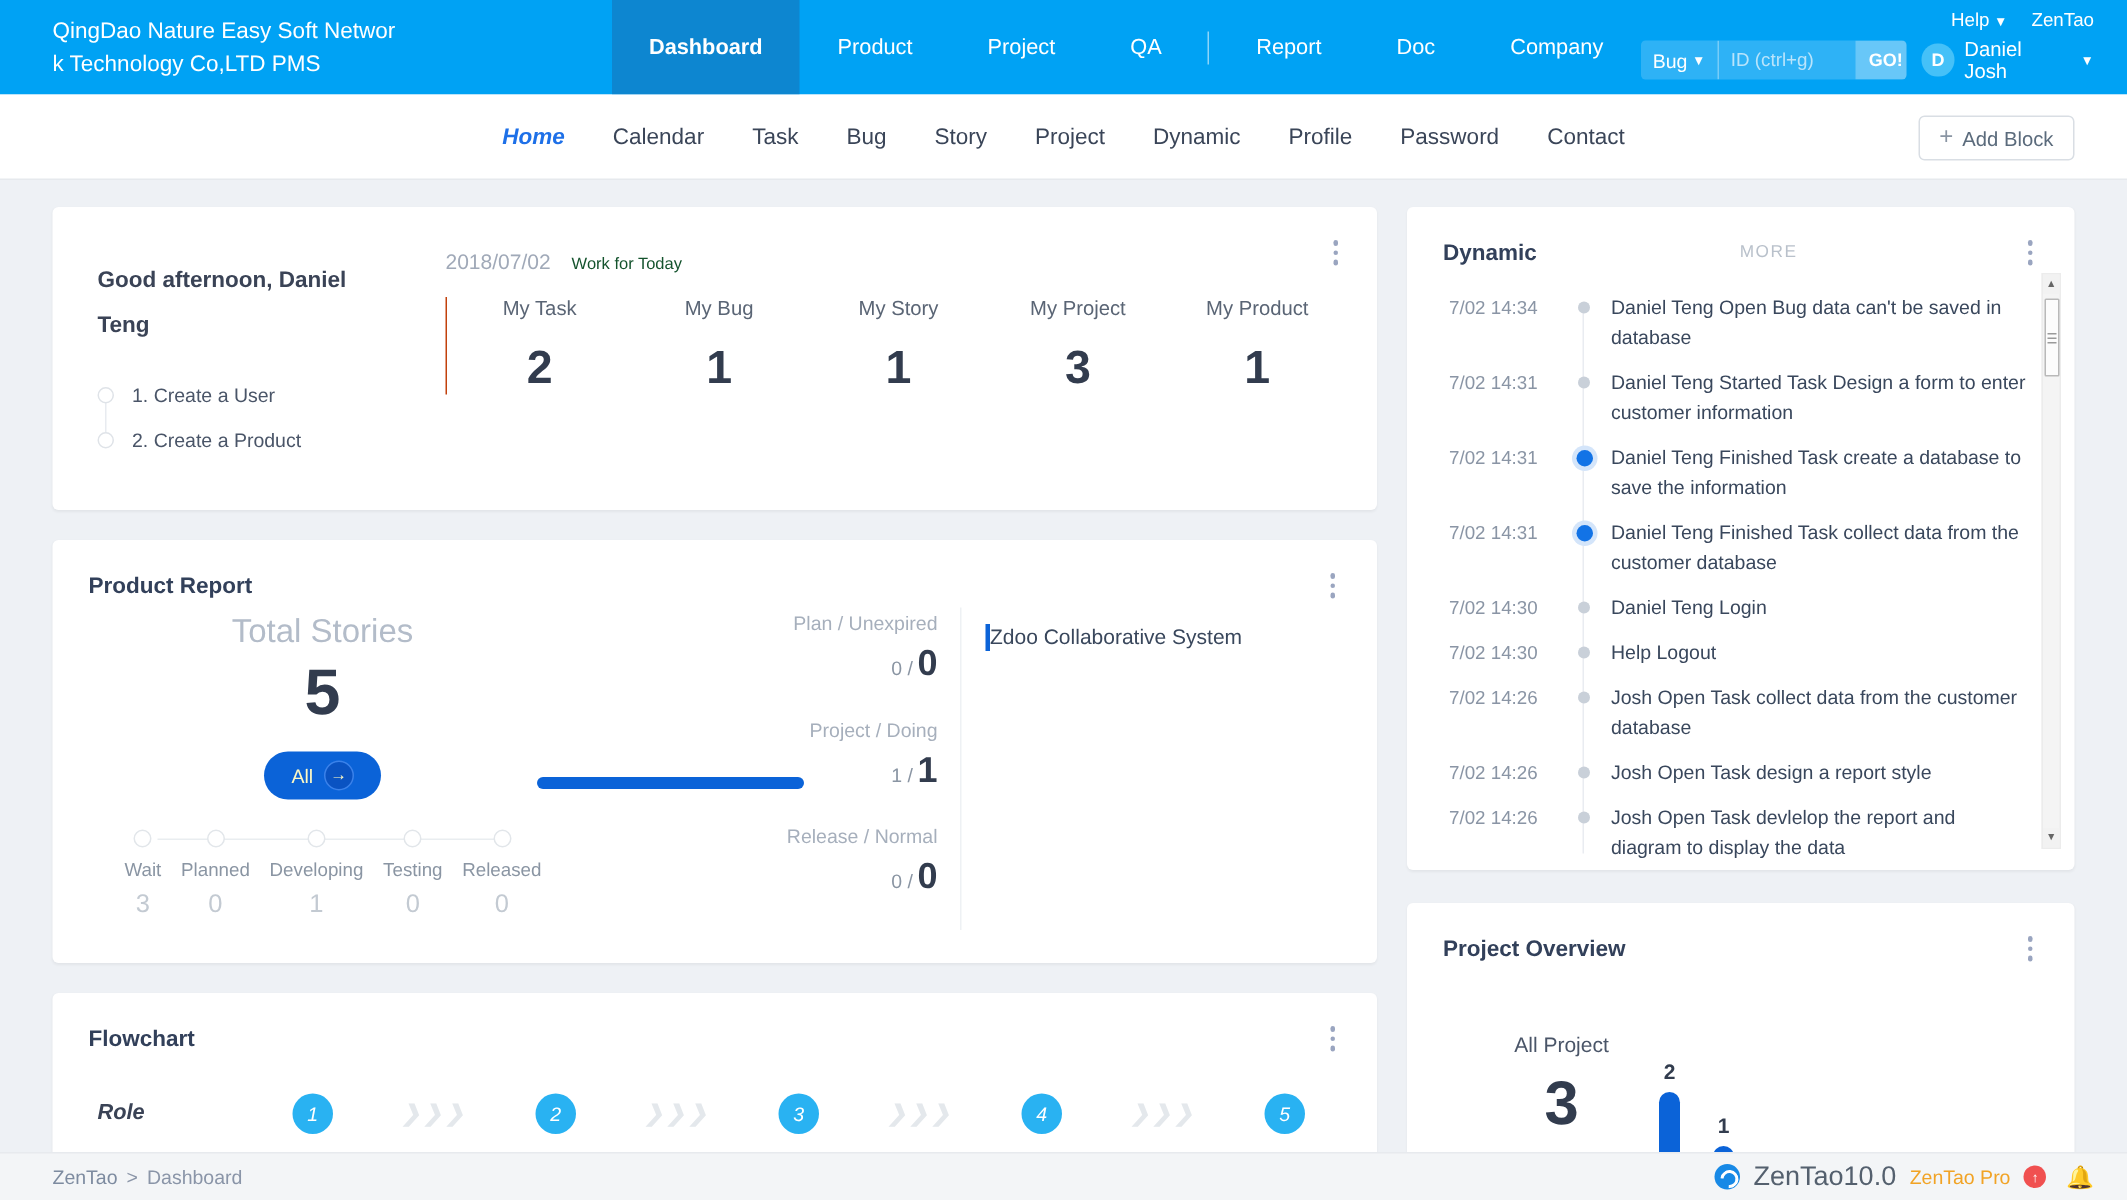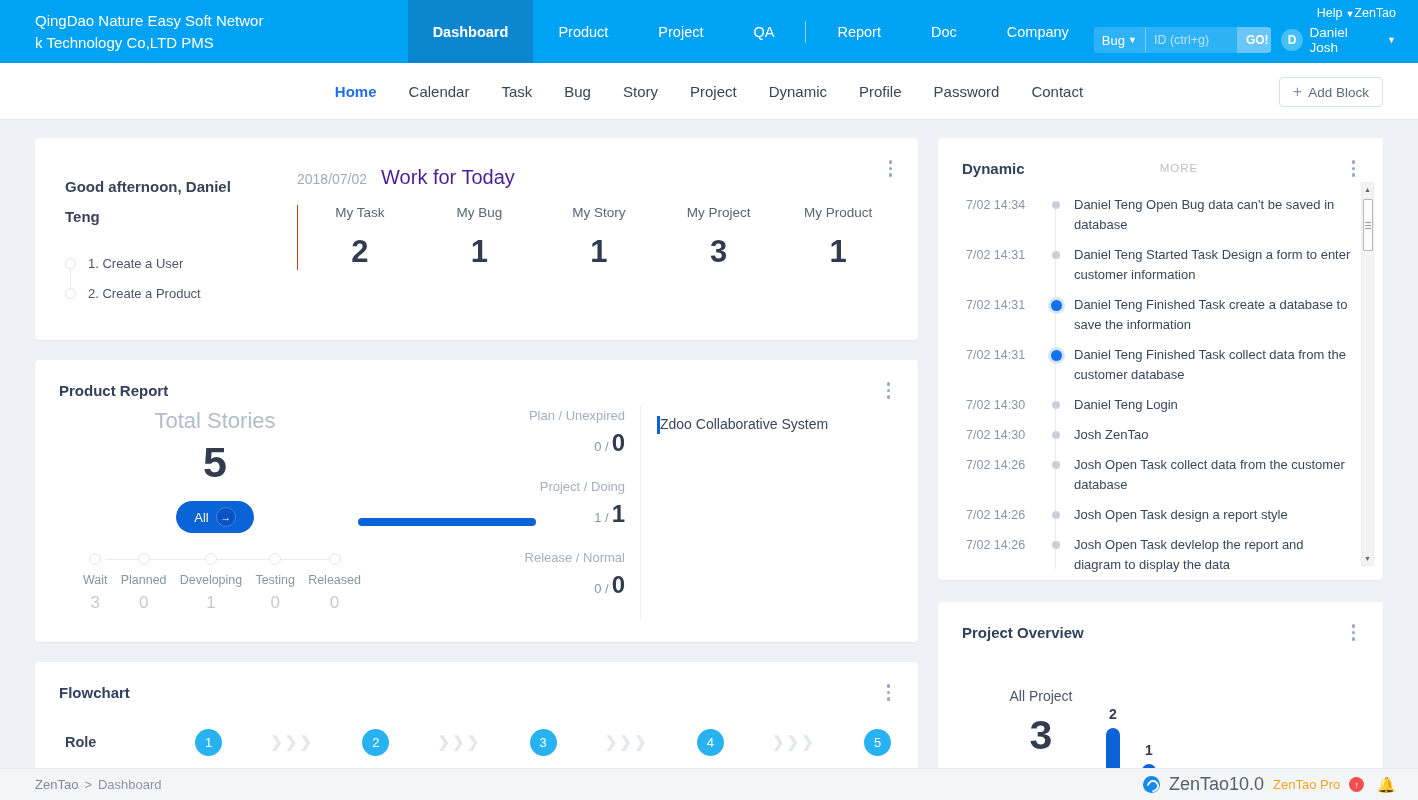--- a/index.html
+++ b/index.html
@@ -8,39 +8,39 @@
   body { display:flex; flex-direction:column; }
 
   
   .topbar { height:63px; background:#00a2f4; display:flex; align-items:stretch; color:#fff; flex:0 0 63px; }
   .brand { width:420px; padding:10px 0 0 35px; font-size:15px; line-height:1.45; font-weight:400; }
   .topnav { display:flex; align-items:stretch; }
   .topnav-item { display:flex; align-items:center; padding:0 25px; font-size:14.5px; cursor:pointer; }
   .topnav-item.active { background:#0d86d0; font-weight:bold; }
   .topnav-sep { width:1px; height:22px; background:rgba(255,255,255,.55); align-self:center; margin:0 6px; }
   .top-right { margin-left:auto; display:flex; flex-direction:column; align-items:flex-end; padding:6px 22px 0 0; }
-  .top-right-row1 { font-size:12.5px; display:flex; align-items:center; margin-bottom:5px; }
+  .top-right-row1 { font-size:12.5px; display:flex; gap:16px; align-items:center; margin-bottom:5px; }
   .caret { font-size:9px; margin-left:3px; }
   .top-right-row2 { display:flex; align-items:center; gap:10px; }
   .searchgroup { display:flex; align-items:stretch; background:rgba(255,255,255,.18); border-radius:3px; overflow:hidden; height:26px; }
   .search-module { display:flex; align-items:center; padding:0 8px; font-size:13px; cursor:pointer; }
   .search-input { width:92px; background:transparent; border:none; outline:none; border-left:1px solid rgba(255,255,255,.35);
     color:#fff; font-size:12.5px; padding:0 8px; font-family:"Liberation Sans",sans-serif; }
   .search-input::placeholder { color:#b9e4fb; }
   .search-go { background:rgba(255,255,255,.28); border:none; color:#fff; font-size:12px; font-weight:bold; padding:0 9px; cursor:pointer; }
   .userchip { display:flex; align-items:center; gap:7px; cursor:pointer; }
   .avatar { width:22px; height:22px; border-radius:50%; background:#45c1f8; color:#fff; font-size:12px; font-weight:bold;
     display:flex; align-items:center; justify-content:center; }
   .username { font-size:13.5px; }
 
   
   .subnav { height:57px; background:#fff; border-bottom:1px solid #e6e9ed; display:flex; align-items:center;
     justify-content:center; position:relative; flex:0 0 57px; }
   .subnav-item { font-size:15px; color:#3a4558; padding:0 16px; cursor:pointer; }
-  .subnav-item.active { color:#1e70e8; font-weight:bold; }
+  .subnav-item.active { color:#1e70e8; font-weight:bold;font-style:italic; }
   .addblock-btn { position:absolute; right:35px; top:14px; height:30px; border:1px solid #d9dee4; border-radius:4px;
     background:#fff; color:#5b6b7c; font-size:13.5px; padding:0 13px; display:flex; align-items:center; gap:6px; cursor:pointer; }
   .addblock-plus { font-size:16px; color:#8a95a3; }
 
   
   .main { flex:1 1 auto; overflow:hidden; padding:18px 35px 0; display:flex; gap:20px; align-items:flex-start; }
   .col-left { width:883px; flex:0 0 883px; }
   .col-right { width:445px; flex:0 0 445px; }
   .block { background:#fff; border-radius:4px; box-shadow:0 1px 2px rgba(0,0,0,.05); position:relative; }
   .block-head { display:flex; align-items:center; padding:20px 24px 0; }
@@ -54,21 +54,21 @@
   .greet-left { width:228px; padding:34px 0 0 30px; }
   .greet-title { font-size:15px; font-weight:bold; color:#3a4356; line-height:2.0; width:195px; }
   .todo-list { margin-top:16px; position:relative; }
   .todo-item { display:flex; align-items:center; gap:12px; height:30px; position:relative; }
   .todo-dot { width:11px; height:11px; border-radius:50%; border:1px solid #dfe3e8; background:#fff; z-index:1; }
   .todo-line { position:absolute; left:5px; top:18px; bottom:12px; width:1px; background:#e8ebf0; }
   .todo-text { font-size:13px; color:#4a5568; }
   .greet-right { flex:1; padding:28px 20px 0 34px; }
   .work-row { display:flex; align-items:baseline; gap:14px; margin-bottom:16px; }
   .work-date { font-size:14px; color:#a0a9b8; }
-  .work-title { font-size:20px; color:#4c1d95; }
+  .work-title { font-size:11px; color:#14532d; }
   .stats-row { display:flex; border-left:1px solid #c2410c; padding-left:2px; }
   .stat { flex:1; text-align:center; }
   .stat-label { font-size:13.5px; color:#5a6575; margin-bottom:14px; }
   .stat-value { font-size:31px; font-weight:bold; color:#323c4e; }
 
   
   .blk-product { height:282px; margin-bottom:20px; }
   .pr-left { position:absolute; left:30px; top:48px; width:300px; text-align:center; }
   .pr-total-label { font-size:22px; color:#b3bcc9; }
   .pr-total-value { font-size:43px; font-weight:bold; color:#323c4e; margin-top:4px; }
@@ -88,21 +88,21 @@
   .pr-metric-val { font-size:13px; color:#8a95a3; }
   .pr-metric-val b { font-size:24px; color:#323c4e; margin-left:3px; }
   .pr-bar { position:absolute; left:323px; top:158px; width:178px; height:8px; border-radius:4px; background:#0b63d8; }
   .pr-divider { position:absolute; left:605px; top:45px; bottom:22px; width:1px; background:#eef1f4; }
   .pr-prod { position:absolute; left:622px; top:56px; display:flex; }
   .pr-prod-tick { width:3px; height:18px; background:#0b63d8; }
   .pr-prod-name { font-size:14px; color:#39475c; cursor:pointer; }
 
   
   .blk-flow { height:200px; }
-  .flow-row { display:flex; align-items:center; padding:26px 27px 0 30px; }
+  .flow-row { display:flex; align-items:center; padding:26px 48px 0 30px;font-style:italic; }
   .flow-role { font-size:14.5px; font-weight:bold; color:#3a4356; width:130px; }
   .flow-steps { flex:1; display:flex; align-items:center; justify-content:space-between; }
   .flow-circle { width:27px; height:27px; border-radius:50%; background:#29b2f2; color:#fff; font-size:13px;
     display:flex; align-items:center; justify-content:center; cursor:pointer; }
   .flow-chev { color:#e4e8ec; font-size:15px; letter-spacing:2px; font-weight:bold; }
 
   
   .blk-dynamic { height:442px; margin-bottom:22px; overflow:hidden; }
   .timeline { position:relative; margin:16px 30px 0 28px; }
   .timeline::before { content:""; position:absolute; left:89px; top:10px; bottom:6px; width:1px; background:#e9ecf1; }
@@ -411,21 +411,21 @@
           <span class="tl-dotcell">
               <span class="tl-dot"></span>
             </span>
           <span class="tl-text">Daniel Teng Login</span>
         </div>
         <div class="tl-item">
           <span class="tl-time">7/02 14:30</span>
           <span class="tl-dotcell">
               <span class="tl-dot"></span>
             </span>
-          <span class="tl-text">Josh ZenTao</span>
+          <span class="tl-text">Help Logout</span>
         </div>
         <div class="tl-item">
           <span class="tl-time">7/02 14:26</span>
           <span class="tl-dotcell">
               <span class="tl-dot"></span>
             </span>
           <span class="tl-text">Josh Open Task collect data from the customer database</span>
         </div>
         <div class="tl-item">
           <span class="tl-time">7/02 14:26</span>

